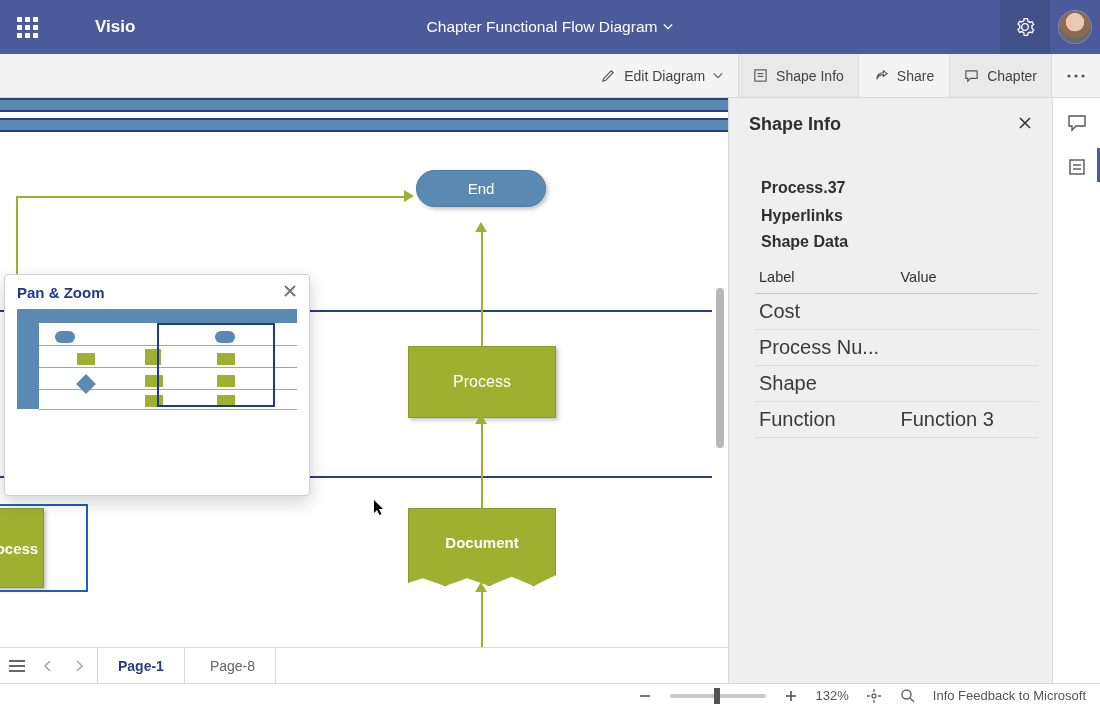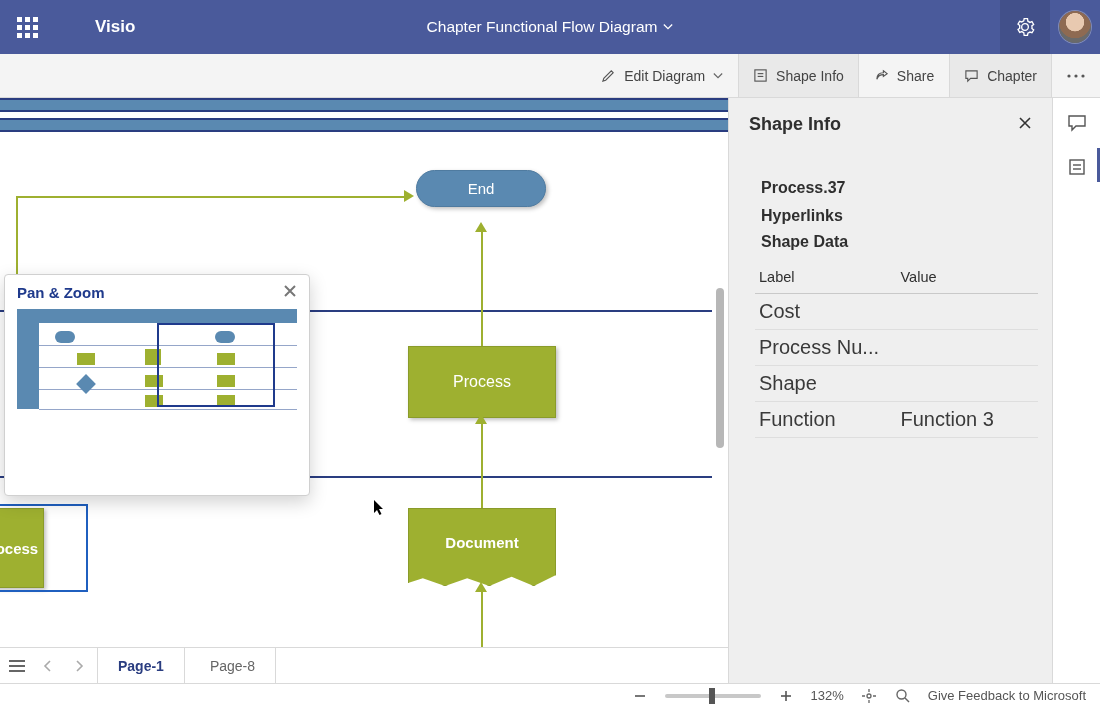--- a/index.html
+++ b/index.html
@@ -358,14 +358,14 @@
         <circle cx="8" cy="8" r="2" fill="none" stroke="#666" stroke-width="1.3"></circle>
         <path d="M8 1v3M8 12v3M1 8h3M12 8h3" stroke="#666" stroke-width="1.3"></path>
       </svg>
     </div>
   <div class="ico">
       <svg width="16" height="16" viewBox="0 0 16 16">
         <circle cx="6.5" cy="6.5" r="4.5" fill="none" stroke="#666" stroke-width="1.4"></circle>
         <line x1="10" y1="10" x2="14" y2="14" stroke="#666" stroke-width="1.4"></line>
       </svg>
     </div>
-  <div>Give Feedback to Microsoft</div>
+  <div>Info Feedback to Microsoft</div>
 </div>
 
 </body></html>

